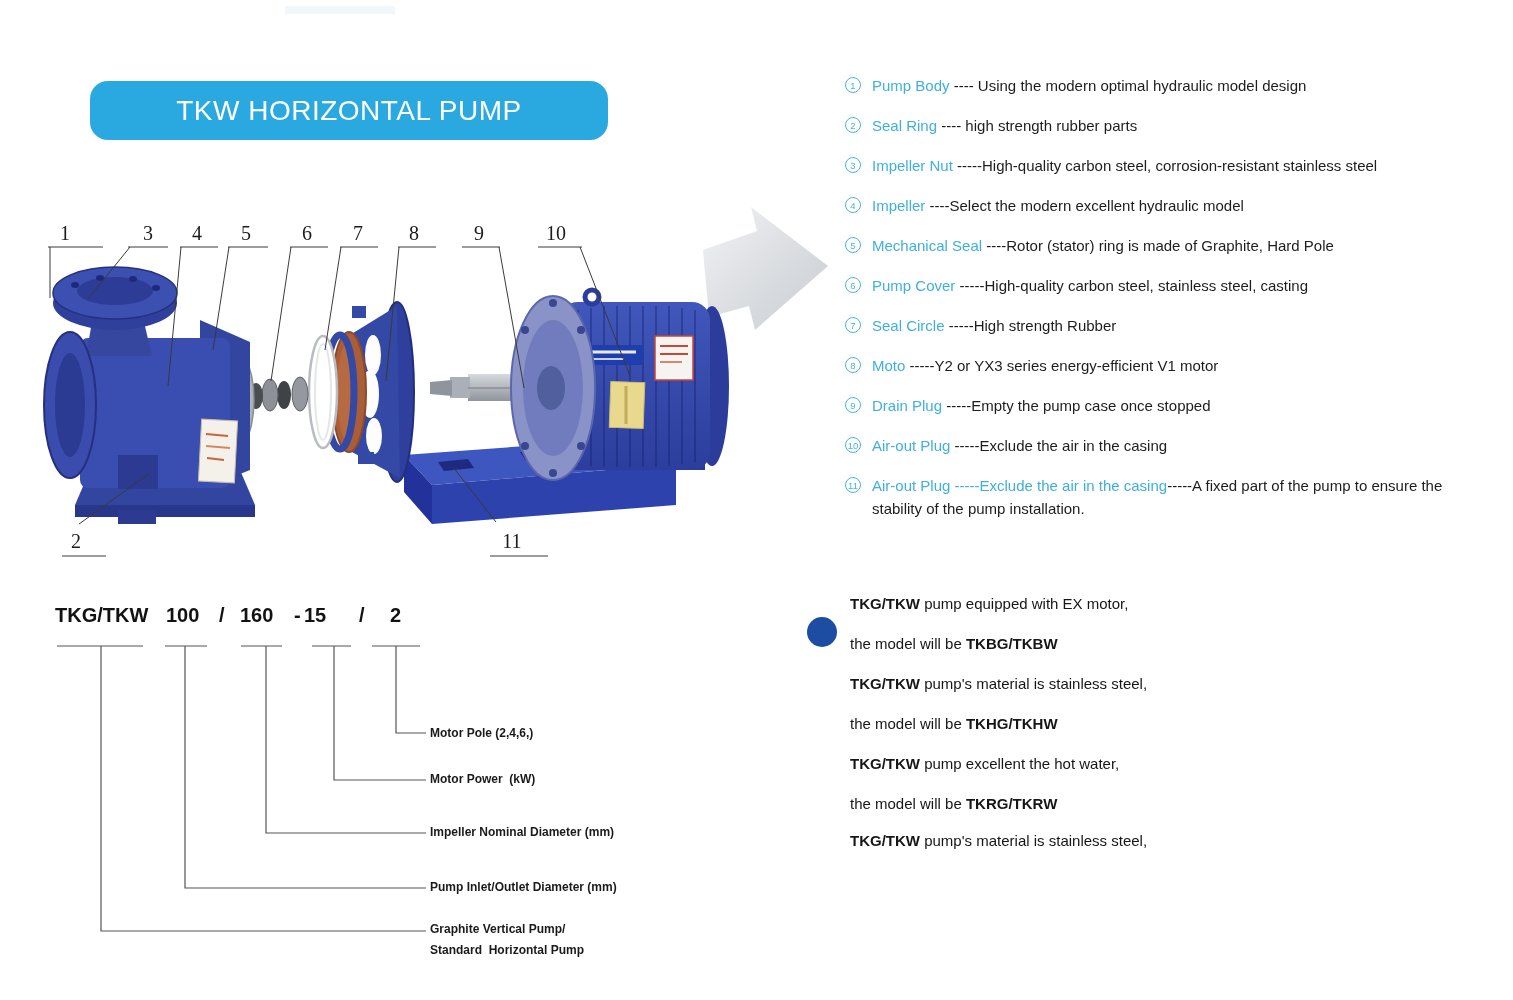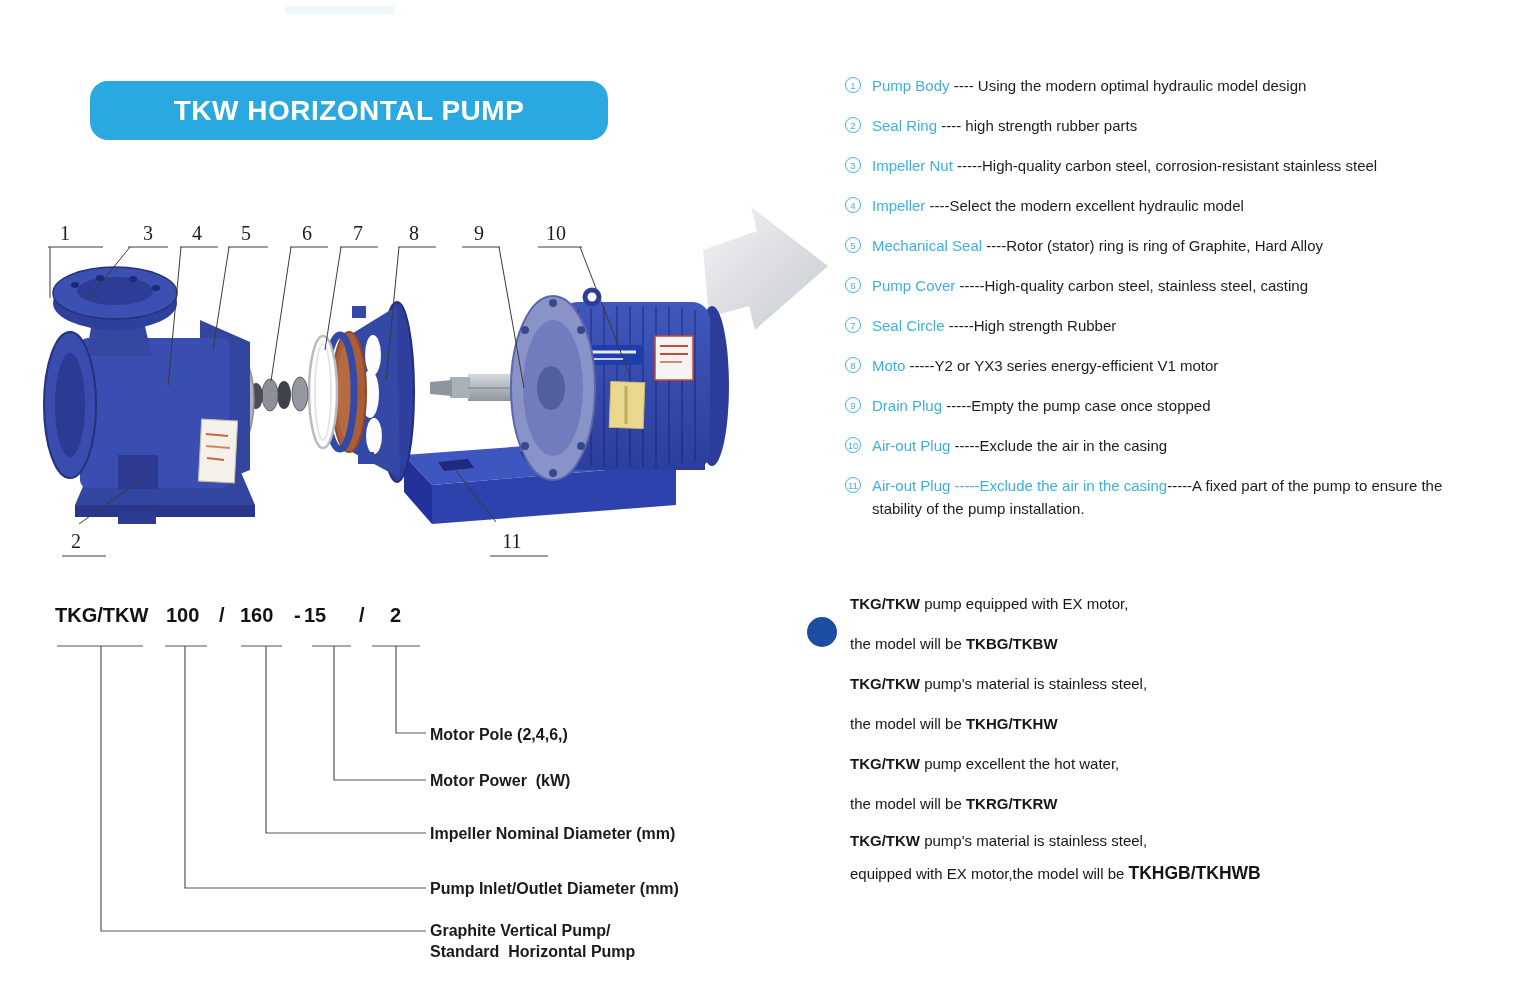--- a/index.html
+++ b/index.html
@@ -1,37 +1,37 @@
 <!DOCTYPE html>
 <html><head>
 <meta charset="utf-8">
 <style>
   html,body{margin:0;padding:0;}
   body{width:1513px;height:1000px;position:relative;background:#ffffff;
        font-family:"Liberation Sans",sans-serif;overflow:hidden;}
   
   .banner{position:absolute;left:90px;top:81px;width:518px;height:59px;background:#29A9E0;
           border-radius:18px;display:flex;align-items:center;justify-content:center;}
-  .banner span{color:#fff;font-weight:700;font-size:28px;letter-spacing:.5px;}
+  .banner span{color:#fff;font-weight:400;font-size:28px;letter-spacing:.5px;}
   
   .top-artifact{position:absolute;left:285px;top:6px;width:110px;height:8px;background:rgba(180,215,235,.18);}
   
   svg.layer{position:absolute;left:0;top:0;width:1513px;height:1000px;}
   
   .plist{position:absolute;left:845px;top:74px;width:640px;}
   .plist-row{position:relative;padding-left:27px;margin-bottom:17px;font-size:15px;
              line-height:23px;color:#1d1d1d;}
   .pnum{position:absolute;left:0;top:3px;width:16px;height:16px;border:1px solid #49b4dd;
         border-radius:50%;color:#49b4dd;font-size:9.5px;display:flex;align-items:center;
         justify-content:center;box-sizing:border-box;}
   .pname{color:#3fb0dc;text-align:center;}
   .pblue{color:#3fb0dc;}
   
   .seg{position:absolute;top:604px;font-size:20px;font-weight:700;color:#121212;white-space:nowrap;}
-  .mlabel{position:absolute;left:430px;font-size:16px;font-weight:600;color:#1a1a1a;white-space:nowrap;}
+  .mlabel{position:absolute;left:430px;font-size:12px;font-weight:600;color:#1a1a1a;white-space:nowrap;}
   
   .notes{position:absolute;left:850px;top:584px;width:640px;}
   .note-line{line-height:40px;font-size:15px;color:#161616;white-space:nowrap;}
   .note-line:nth-child(7),.note-line:nth-child(8){line-height:33px;}
   .note-line .b{font-weight:700;}
   .note-line .big{font-weight:700;font-size:17.5px;}
   .bullet{position:absolute;left:807px;top:617px;width:30px;height:30px;border-radius:50%;background:#1d4ca3;}
   .callout{font-family:"Liberation Serif",serif;font-size:20px;fill:#1c1c1c;}
 </style>
 </head>
@@ -236,32 +236,31 @@
   <div class="mlabel" style="top:880px">Pump Inlet/Outlet Diameter (mm)</div>
   <div class="mlabel" style="top:922px">Graphite Vertical Pump/</div>
   <div class="mlabel" style="top:943px">Standard&nbsp; Horizontal Pump</div>
 </div>
 
 <div class="plist">
     <div class="plist-row"><span class="pnum">1</span><span class="pname">Pump Body</span><span class="pdesc"> ---- Using the modern optimal hydraulic model design</span></div>
     <div class="plist-row"><span class="pnum">2</span><span class="pname">Seal Ring</span><span class="pdesc"> ---- high strength rubber parts</span></div>
     <div class="plist-row"><span class="pnum">3</span><span class="pname">Impeller Nut</span><span class="pdesc"> -----High-quality carbon steel, corrosion-resistant stainless steel</span></div>
     <div class="plist-row"><span class="pnum">4</span><span class="pname">Impeller</span><span class="pdesc"> ----Select the modern excellent hydraulic model</span></div>
-    <div class="plist-row"><span class="pnum">5</span><span class="pname">Mechanical Seal</span><span class="pdesc"> ----Rotor (stator) ring is ring of Graphite, Hard Alloy</span></div>
+    <div class="plist-row"><span class="pnum">5</span><span class="pname">Mechanical Seal</span><span class="pdesc"> ----Rotor (stator) ring is made of Graphite, Hard Pole</span></div>
     <div class="plist-row"><span class="pnum">6</span><span class="pname">Pump Cover</span><span class="pdesc"> -----High-quality carbon steel, stainless steel, casting</span></div>
     <div class="plist-row"><span class="pnum">7</span><span class="pname">Seal Circle</span><span class="pdesc"> -----High strength Rubber</span></div>
     <div class="plist-row"><span class="pnum">8</span><span class="pname">Moto</span><span class="pdesc"> -----Y2 or YX3 series energy-efficient V1 motor</span></div>
     <div class="plist-row"><span class="pnum">9</span><span class="pname">Drain Plug</span><span class="pdesc"> -----Empty the pump case once stopped</span></div>
     <div class="plist-row"><span class="pnum">10</span><span class="pname">Air-out Plug</span><span class="pdesc"> -----Exclude the air in the casing</span></div>
     <div class="plist-row"><span class="pnum">11</span><span class="pname">Air-out Plug</span><span class="pblue"> -----Exclude the air in the casing</span><span class="pdesc">-----A fixed part of the pump to ensure the stability of the pump installation.</span></div>
   </div>
 
 <div class="bullet"></div>
 <div class="notes">
     <div class="note-line"><span class="b">TKG/TKW</span><span> pump equipped with EX motor,</span></div>
     <div class="note-line"><span>the model will be </span><span class="b">TKBG/TKBW</span></div>
     <div class="note-line"><span class="b">TKG/TKW</span><span> pump's material is stainless steel,</span></div>
     <div class="note-line"><span>the model will be </span><span class="b">TKHG/TKHW</span></div>
     <div class="note-line"><span class="b">TKG/TKW</span><span> pump excellent the hot water,</span></div>
     <div class="note-line"><span>the model will be </span><span class="b">TKRG/TKRW</span></div>
     <div class="note-line"><span class="b">TKG/TKW</span><span> pump's material is stainless steel,</span></div>
-    <div class="note-line"><span>equipped with EX motor,the model will be </span><span class="big">TKHGB/TKHWB</span></div>
   </div>
 
 </body></html>

